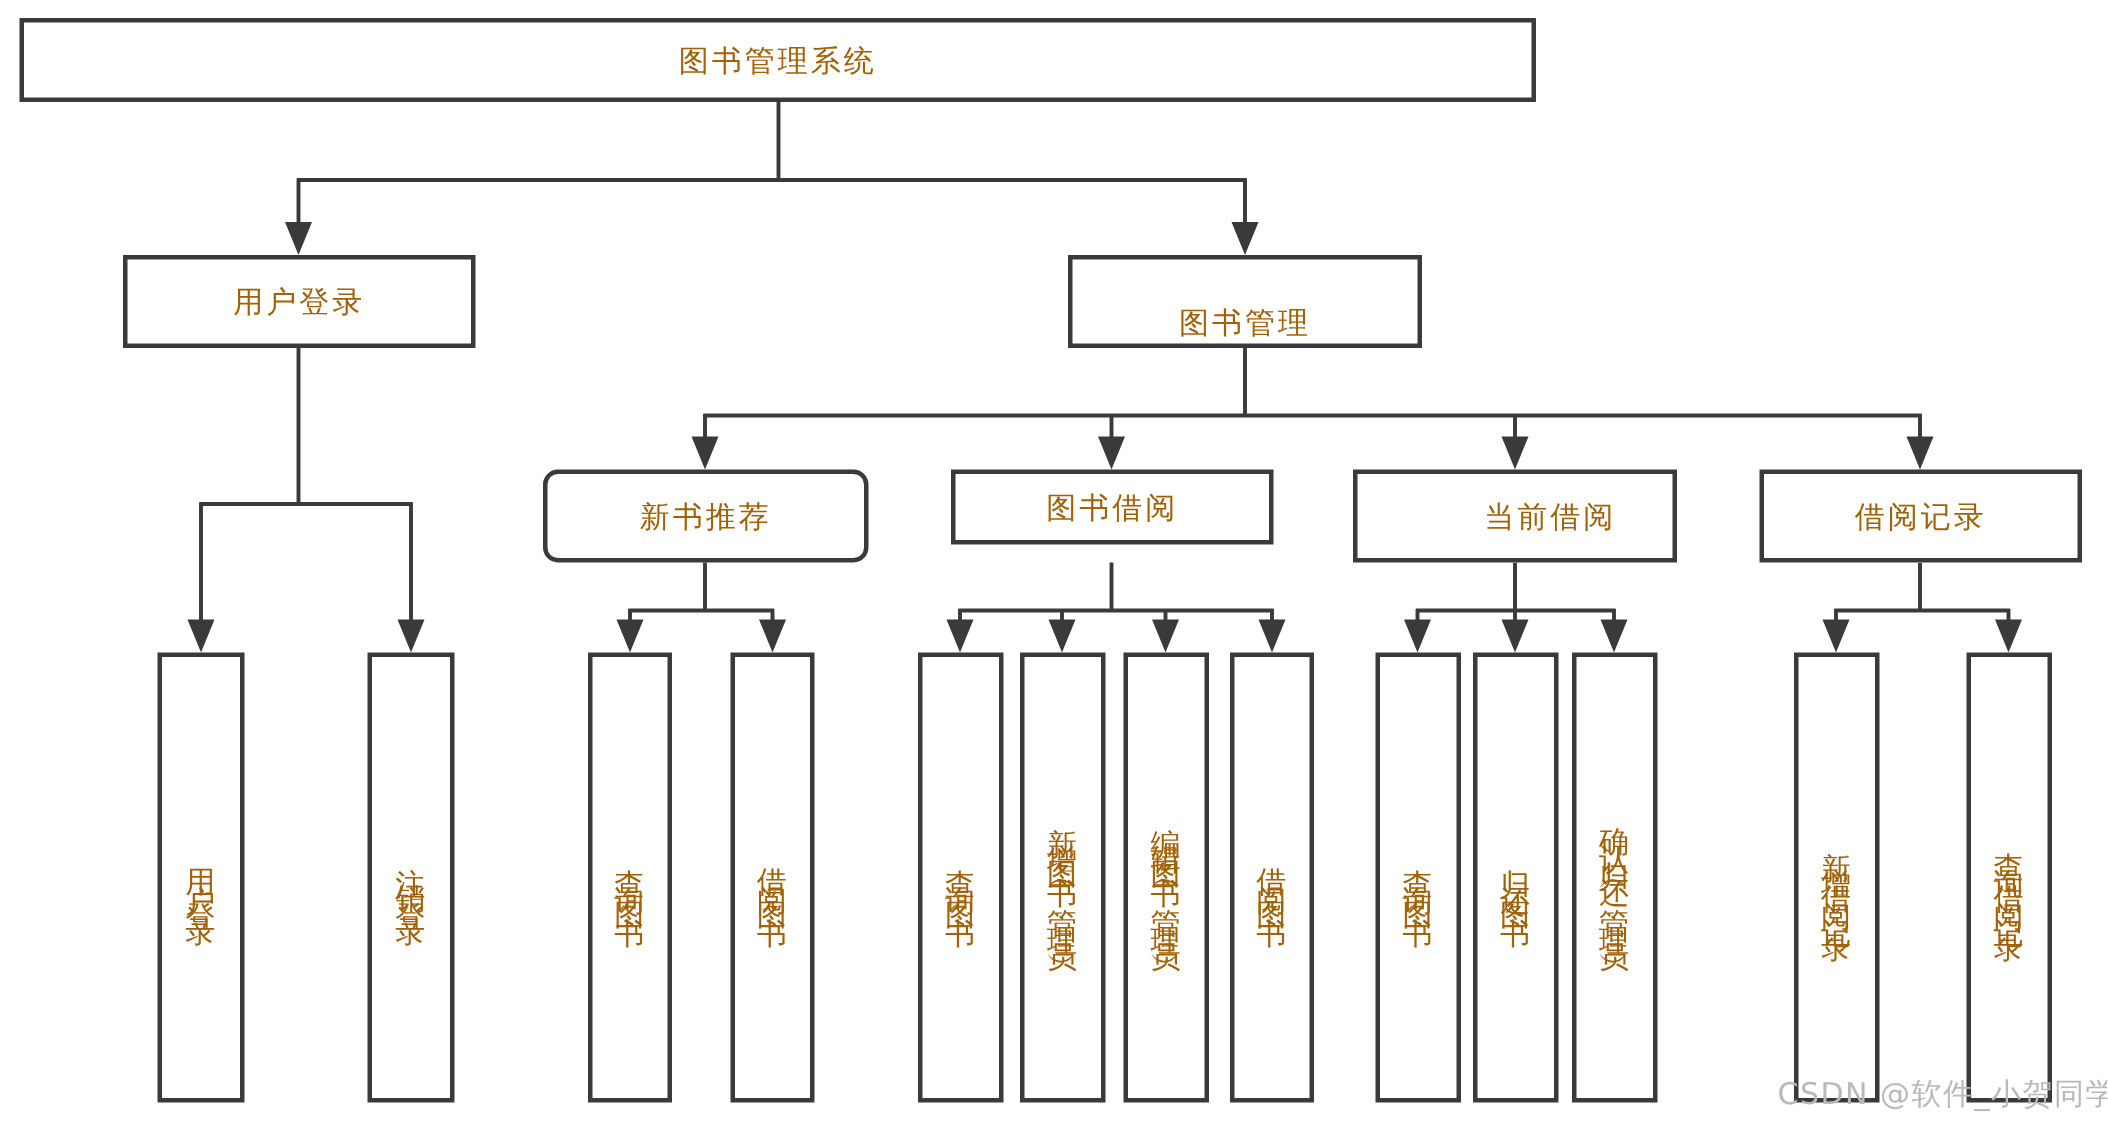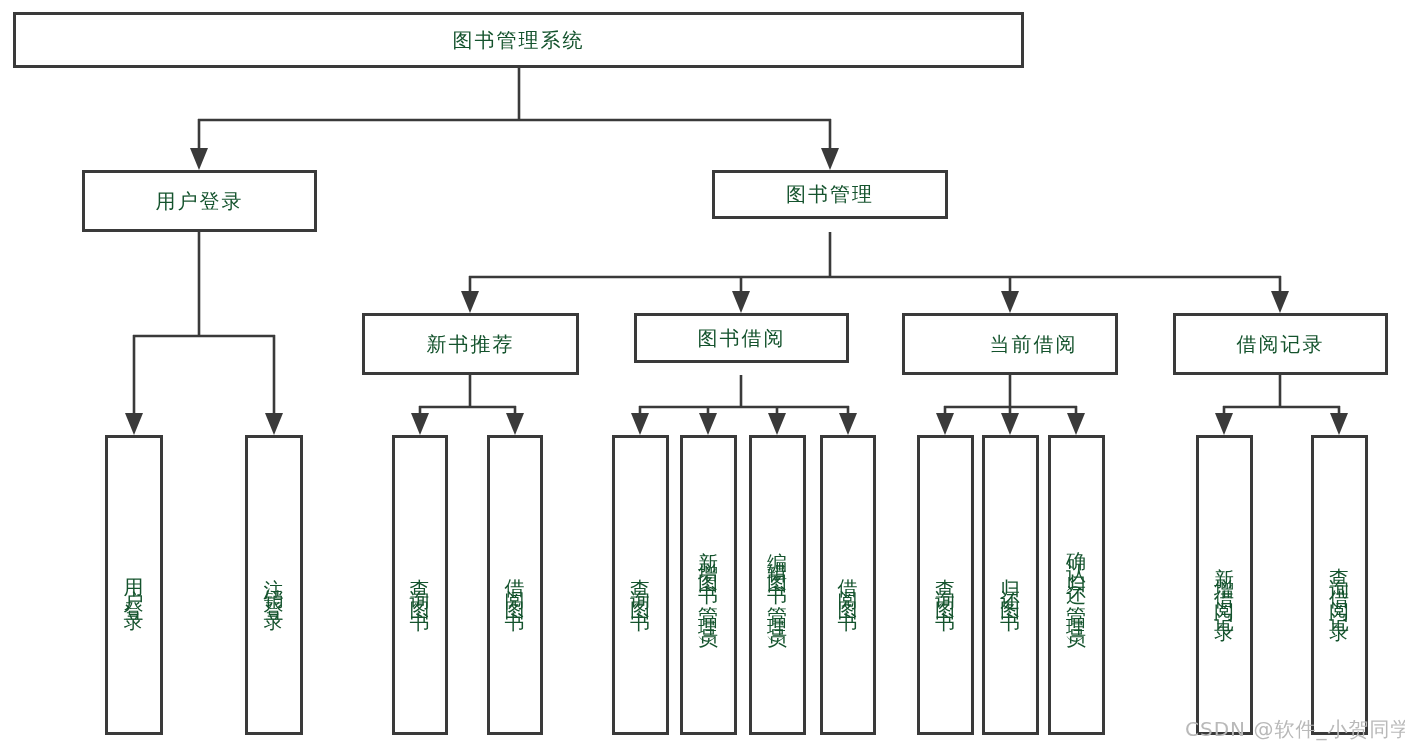--- a/index.html
+++ b/index.html
@@ -26,21 +26,21 @@
     position: absolute;
     box-sizing: border-box;
     background: #ffffff;
     border: 3px solid #3a3a3a;
     display: flex;
     align-items: center;
     justify-content: center;
     z-index: 2;
   }
   .node .label {
-    color: #14532d;
+    color: #a16207;
     font-size: 20px;
     letter-spacing: 2px;
     white-space: nowrap;
     text-align: center;
   }
   .node.vertical .label {
     writing-mode: vertical-rl;
     text-orientation: mixed;
     letter-spacing: 11px;
     line-height: 1;
@@ -112,24 +112,24 @@
       <line x1="1339" y1="406" x2="1339" y2="419" stroke="#3a3a3a" stroke-width="2.6"></line>
       <polygon points="1330,413 1348,413 1339,435" fill="#3a3a3a"></polygon>
     </svg>
   <div id="node-layer">
       <div class="node" style="left: 13px; top: 12px; width: 1011px; height: 56px;">
         <span class="label">图书管理系统</span>
       </div>
       <div class="node" style="left: 82px; top: 170px; width: 235px; height: 62px;">
         <span class="label">用户登录</span>
       </div>
-      <div class="node" style="left: 712px; top: 170px; width: 236px; height: 49px;">
+      <div class="node" style="left: 712px; top: 170px; width: 236px; height: 62px; align-items: flex-end;">
         <span class="label">图书管理</span>
       </div>
-      <div class="node" style="left: 362px; top: 313px; width: 217px; height: 62px;">
+      <div class="node" style="left: 362px; top: 313px; width: 217px; height: 62px; border-radius: 10px;">
         <span class="label">新书推荐</span>
       </div>
       <div class="node" style="left: 634px; top: 313px; width: 215px; height: 50px;">
         <span class="label">图书借阅</span>
       </div>
       <div class="node" style="left: 902px; top: 313px; width: 216px; height: 62px; padding-left: 47px;">
         <span class="label">当前借阅</span>
       </div>
       <div class="node" style="left: 1173px; top: 313px; width: 215px; height: 62px;">
         <span class="label">借阅记录</span>

